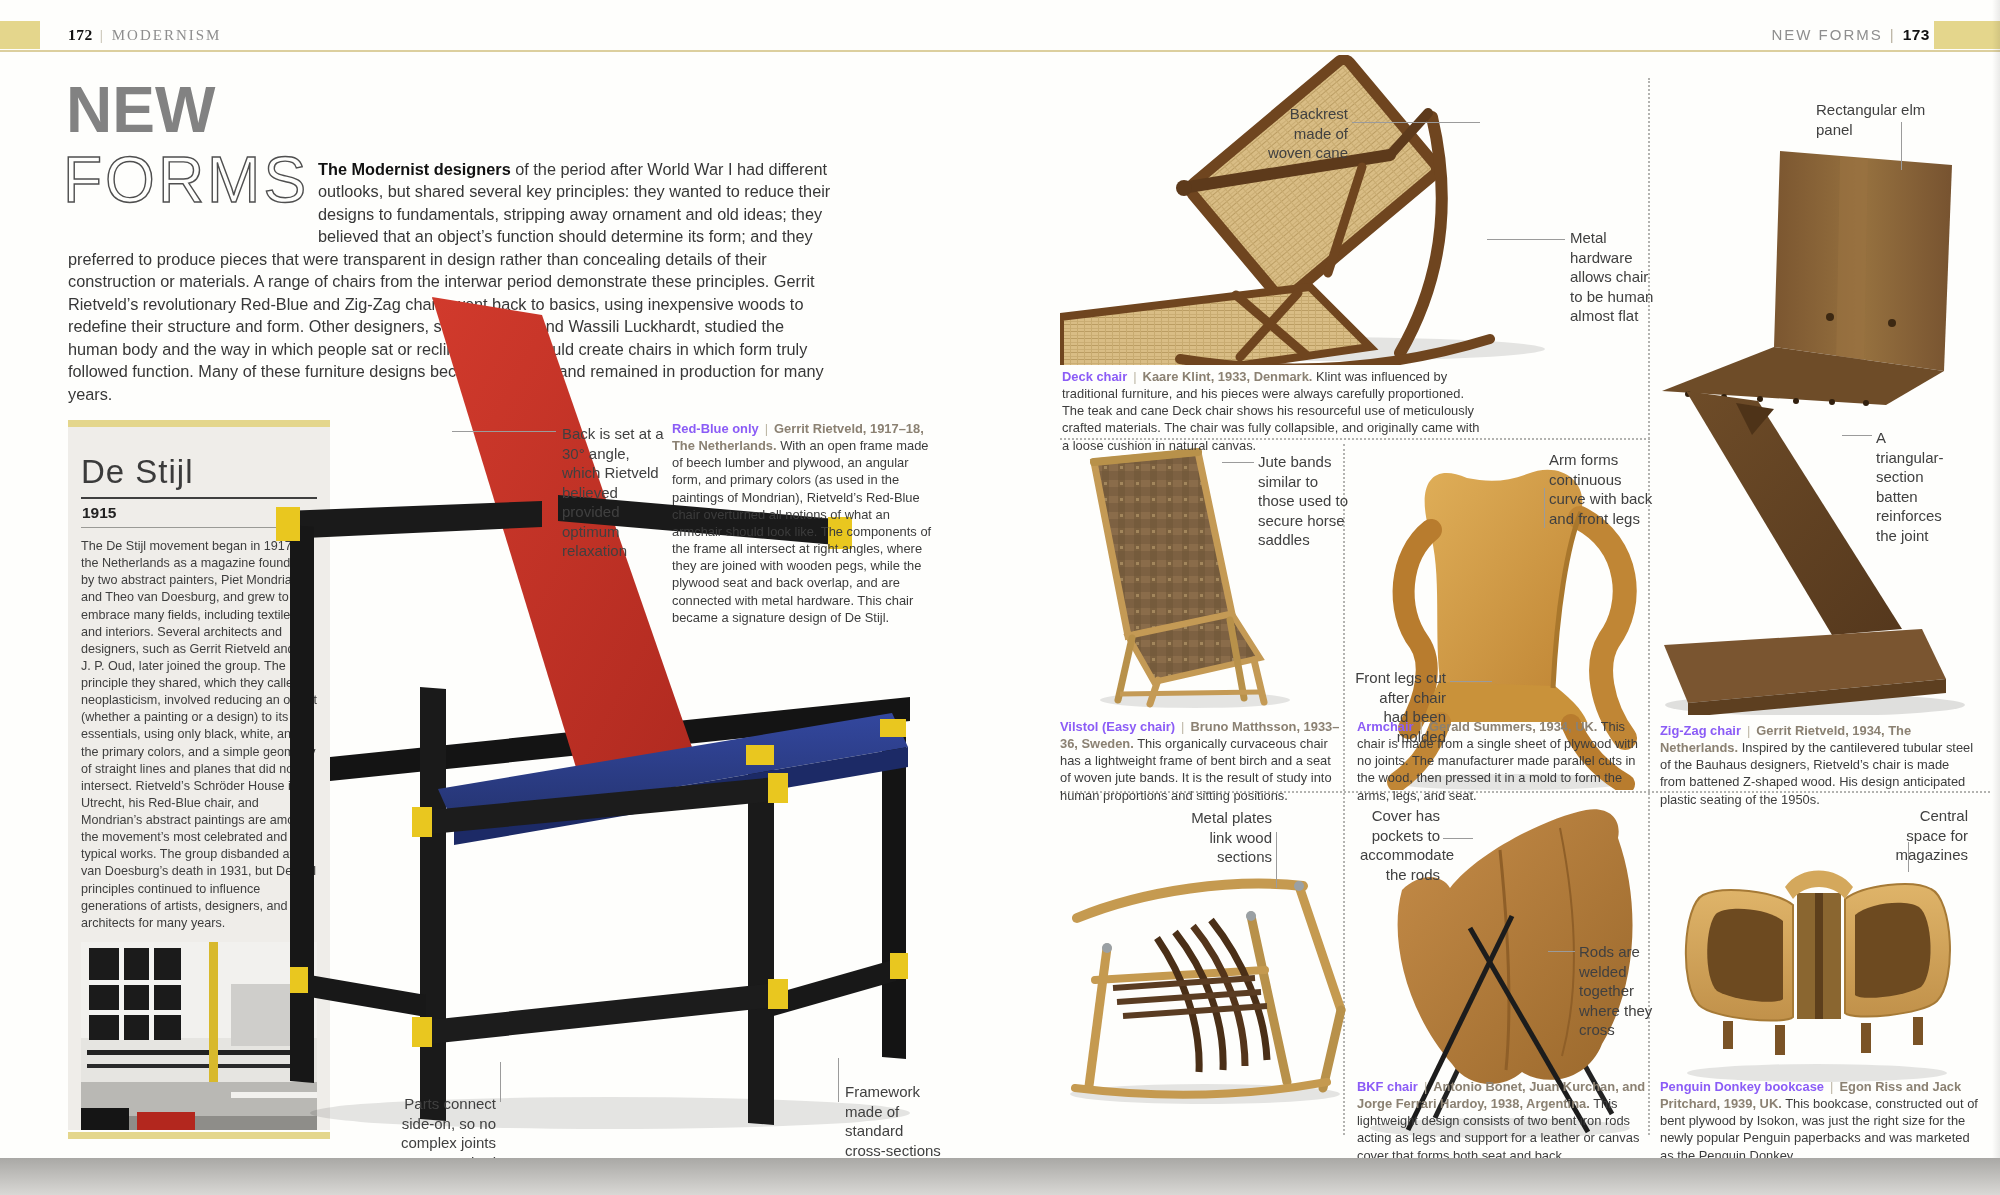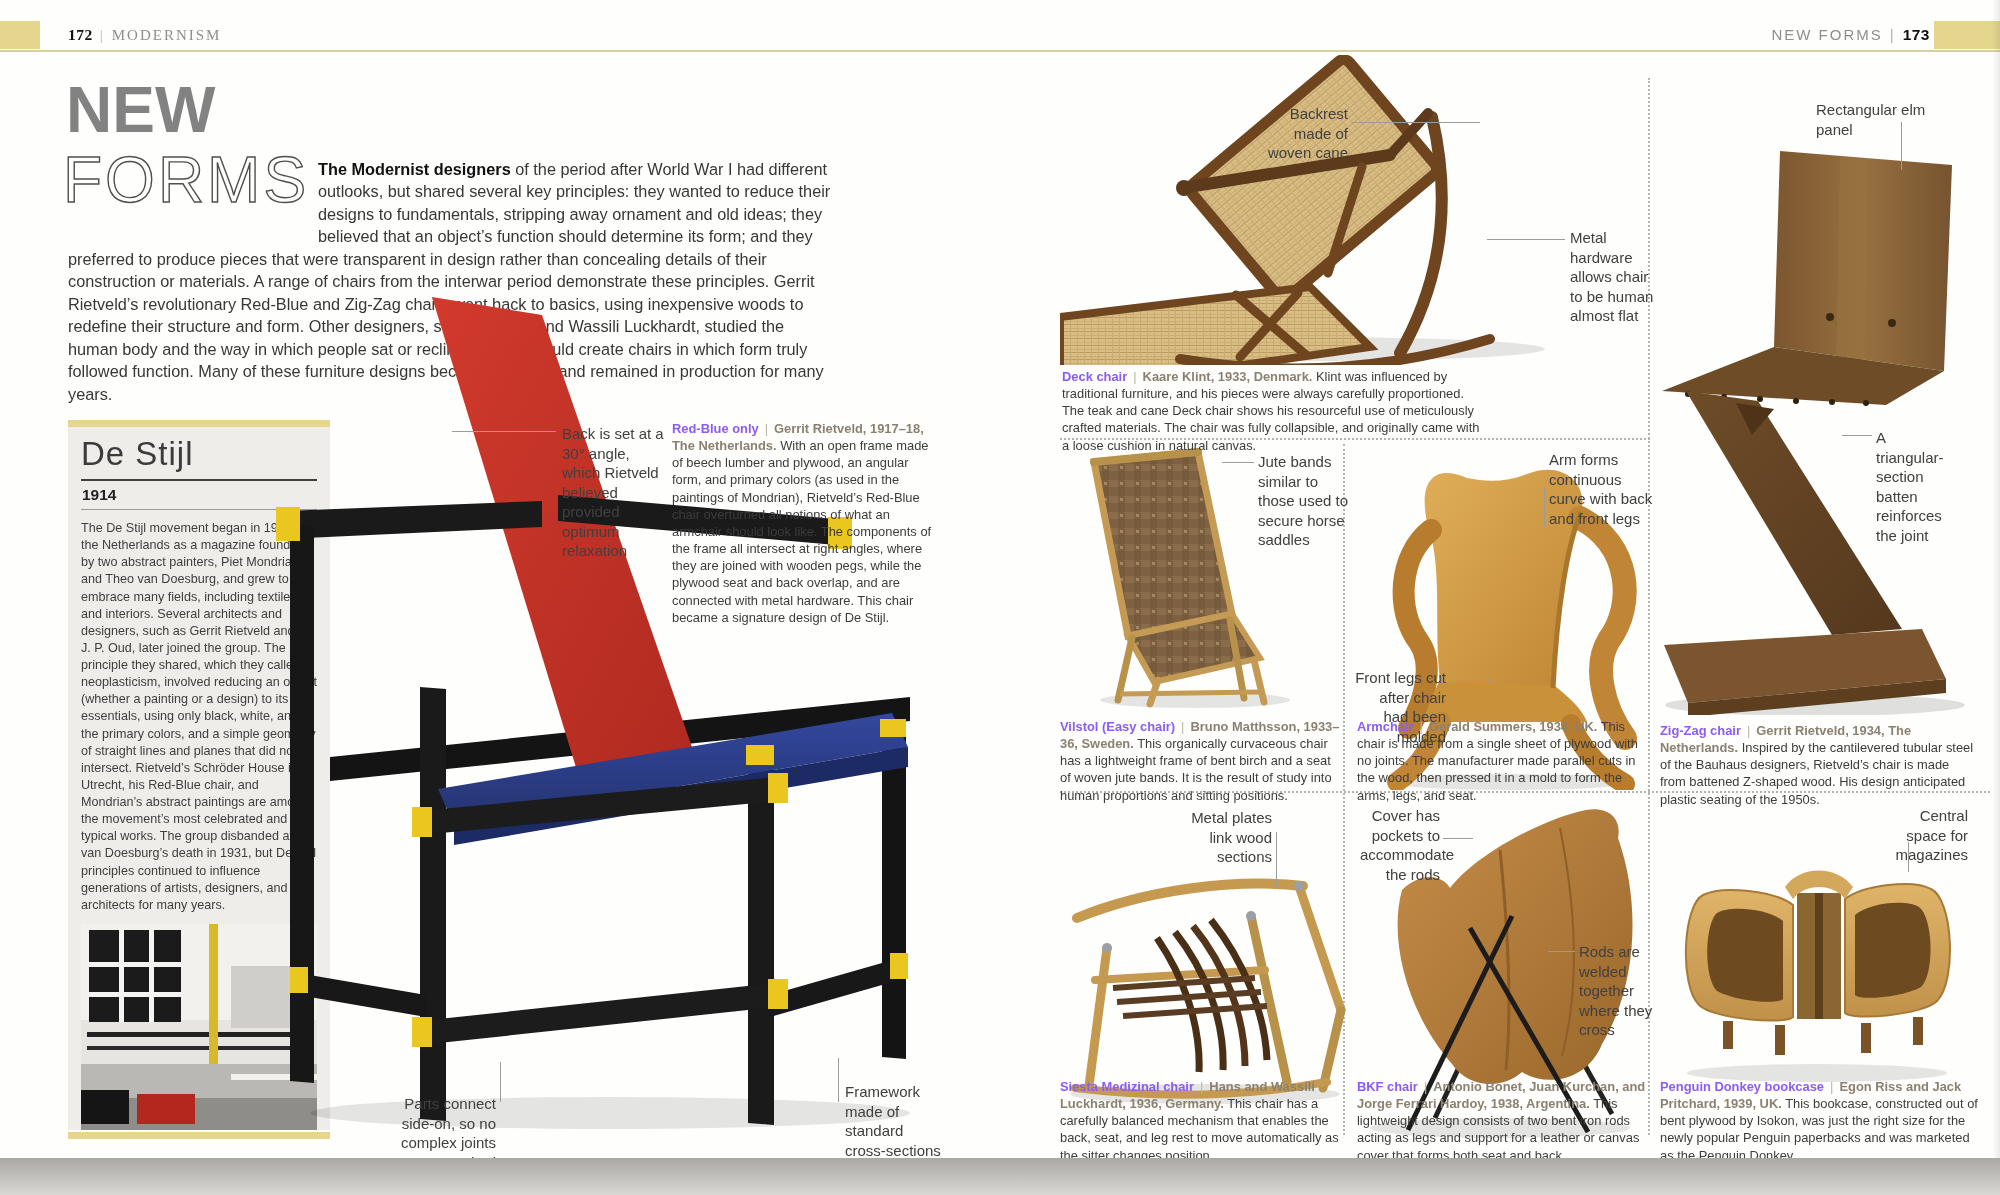--- a/index.html
+++ b/index.html
@@ -15,21 +15,21 @@
   .t1{position:absolute;left:66px;top:78px;font-size:64px;font-weight:bold;color:#828282;line-height:1;letter-spacing:0;}
   .t2{position:absolute;left:63px;top:148px;font-size:64px;font-weight:400;line-height:1;letter-spacing:3px;
       color:transparent;-webkit-text-stroke:1.4px #4f4f4f;}
   
   .intro-wrap{position:absolute;left:68px;top:158px;width:768px;font-size:16.3px;line-height:1.38;color:#373737;}
   .intro-spacer{float:left;width:250px;height:68px;}
   .intro-wrap b{color:#111;}
   
   .side-bar-top,.side-bar-bot{position:absolute;left:68px;width:262px;height:7px;background:#e4d68c;}
   .side-box{position:absolute;left:68px;top:427px;width:262px;height:703px;background:#efede9;
-            box-sizing:border-box;padding:6px 13px;overflow:hidden;}
+            box-sizing:border-box;padding:24px 13px;overflow:hidden;}
   .side-title{font-size:33px;font-weight:400;color:#3b3b3b;letter-spacing:1px;margin:2px 0 6px 0;}
   .side-rule1{height:2px;background:#3f3f3f;margin-bottom:5px;}
   .side-year{font-size:15.5px;font-weight:bold;color:#222;margin:2px 0 5px 1px;}
   .side-rule2{height:1px;background:#9a9a96;margin-bottom:10px;}
   .side-body{font-size:12.6px;line-height:1.36;color:#3e3e3e;}
   .side-photo{margin-top:10px;width:236px;height:214px;}
   
   .entry{position:absolute;font-size:12.9px;line-height:1.33;color:#3c3c3c;}
   .entry .nm{color:#8b5cf6;}
   .entry .pipe{color:#bcb5a3;font-weight:400;padding:0 6px;}
@@ -64,21 +64,21 @@
 
   <div class="intro-wrap">
     <div class="intro-spacer"></div>
     <b>The Modernist designers</b><span> of the period after World War I had different outlooks, but shared several key principles: they wanted to reduce their designs to fundamentals, stripping away ornament and old ideas; they believed that an object’s function should determine its form; and they preferred to produce pieces that were transparent in design rather than concealing details of their construction or materials. A range of chairs from the interwar period demonstrate these principles. Gerrit Rietveld’s revolutionary Red-Blue and Zig-Zag chairs went back to basics, using inexpensive woods to redefine their structure and form. Other designers, such as Hans and Wassili Luckhardt, studied the human body and the way in which people sat or reclined so they could create chairs in which form truly followed function. Many of these furniture designs became classics, and remained in production for many years.</span>
   </div>
 
   <div class="side-bar-top" style="top:420px;"></div>
   <div class="side-box">
     <div class="side-title">De Stijl</div>
     <div class="side-rule1"></div>
-    <div class="side-year">1914</div>
+    <div class="side-year">1915</div>
     <div class="side-rule2"></div>
     <div class="side-body">The De Stijl movement began in 1917 in the Netherlands as a magazine founded by two abstract painters, Piet Mondrian and Theo van Doesburg, and grew to embrace many fields, including textiles and interiors. Several architects and designers, such as Gerrit Rietveld and J. J. P. Oud, later joined the group. The principle they shared, which they called neoplasticism, involved reducing an object (whether a painting or a design) to its essentials, using only black, white, and the primary colors, and a simple geometry of straight lines and planes that did not intersect. Rietveld’s Schröder House in Utrecht, his Red-Blue chair, and Mondrian’s abstract paintings are among the movement’s most celebrated and typical works. The group disbanded after van Doesburg’s death in 1931, but De Stijl principles continued to influence generations of artists, designers, and architects for many years.</div>
     <svg class="side-photo" viewBox="0 0 236 214">
       <rect x="0" y="0" width="236" height="214" fill="#e6e5e1"></rect>
       <rect x="0" y="0" width="236" height="96" fill="#f2f1ee"></rect>
       <rect x="8" y="6" width="92" height="92" fill="#1b1b1b"></rect>
       <rect x="38" y="6" width="5" height="92" fill="#f4f4f2"></rect>
       <rect x="68" y="6" width="5" height="92" fill="#f4f4f2"></rect>
       <rect x="8" y="38" width="92" height="5" fill="#f4f4f2"></rect>
       <rect x="8" y="68" width="92" height="5" fill="#f4f4f2"></rect>
@@ -302,24 +302,20 @@
     <span class="ds">This organically curvaceous chair has a lightweight frame of bent birch and a seat of woven jute bands. It is the result of study into human proportions and sitting positions.</span>
   </div>
   <div class="entry" style="left:1357px;top:718px;width:293px;">
     <b class="nm">Armchair</b><span class="pipe">|</span><b class="cr">Gerald Summers, 1934, UK.</b>
     <span class="ds">This chair is made from a single sheet of plywood with no joints. The manufacturer made parallel cuts in the wood, then pressed it in a mold to form the arms, legs, and seat.</span>
   </div>
   <div class="entry" style="left:1660px;top:722px;width:318px;">
     <b class="nm">Zig-Zag chair</b><span class="pipe">|</span><b class="cr">Gerrit Rietveld, 1934, The Netherlands.</b>
     <span class="ds">Inspired by the cantilevered tubular steel of the Bauhaus designers, Rietveld’s chair is made from battened Z-shaped wood. His design anticipated plastic seating of the 1950s.</span>
   </div>
-  <div class="entry" style="left:1060px;top:1078px;width:290px;">
-    <b class="nm">Siesta Medizinal chair</b><span class="pipe">|</span><b class="cr">Hans and Wassili Luckhardt, 1936, Germany.</b>
-    <span class="ds">This chair has a carefully balanced mechanism that enables the back, seat, and leg rest to move automatically as the sitter changes position.</span>
-  </div>
   <div class="entry" style="left:1357px;top:1078px;width:297px;">
     <b class="nm">BKF chair</b><span class="pipe">|</span><b class="cr">Antonio Bonet, Juan Kurchan, and Jorge Ferrari Hardoy, 1938, Argentina.</b>
     <span class="ds">This lightweight design consists of two bent iron rods acting as legs and support for a leather or canvas cover that forms both seat and back.</span>
   </div>
   <div class="entry" style="left:1660px;top:1078px;width:320px;">
     <b class="nm">Penguin Donkey bookcase</b><span class="pipe">|</span><b class="cr">Egon Riss and Jack Pritchard, 1939, UK.</b>
     <span class="ds">This bookcase, constructed out of bent plywood by Isokon, was just the right size for the newly popular Penguin paperbacks and was marketed as the Penguin Donkey.</span>
   </div>
 
   <div class="ann" style="left:562px;top:424px;width:108px;">Back is set at a 30° angle, which Rietveld believed provided optimum relaxation</div>

